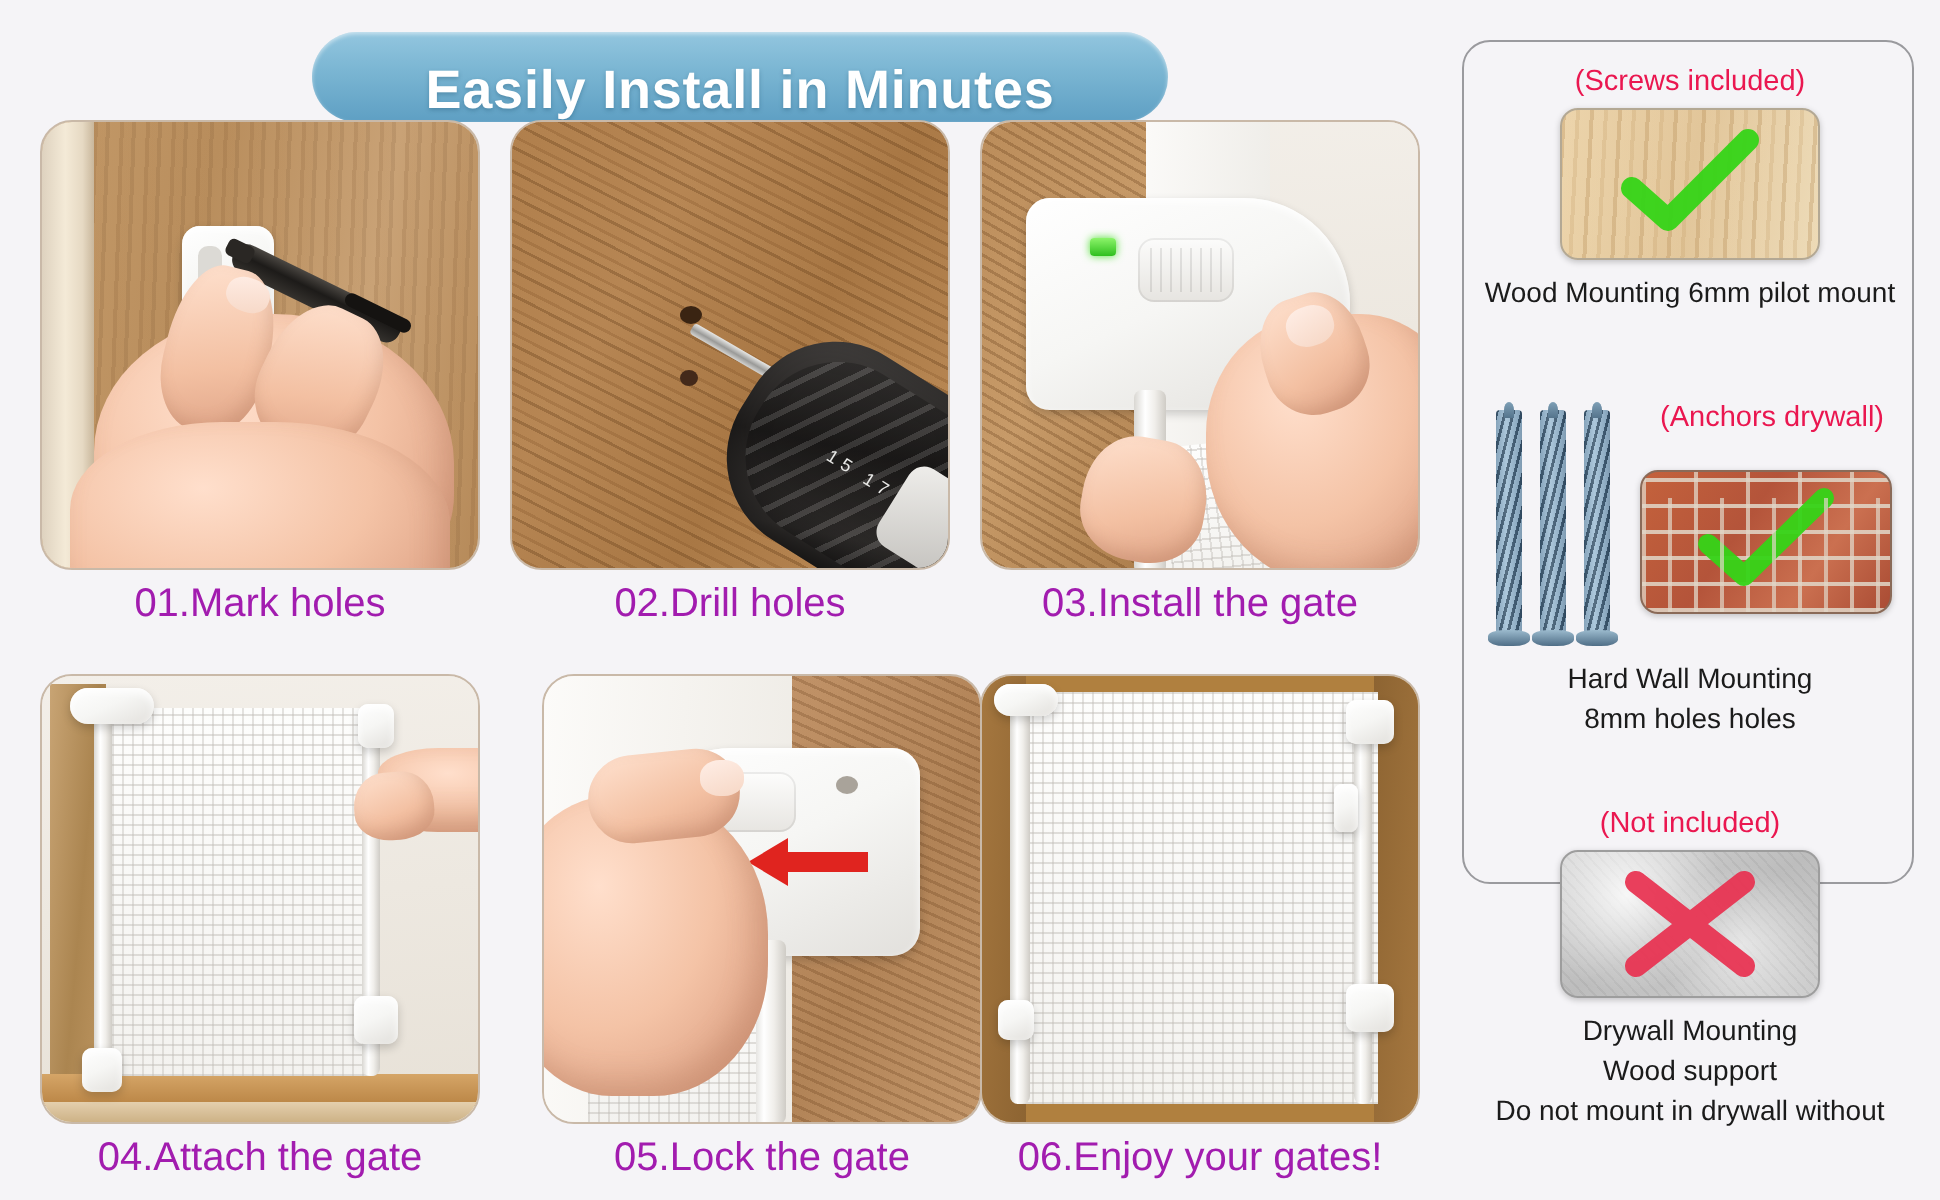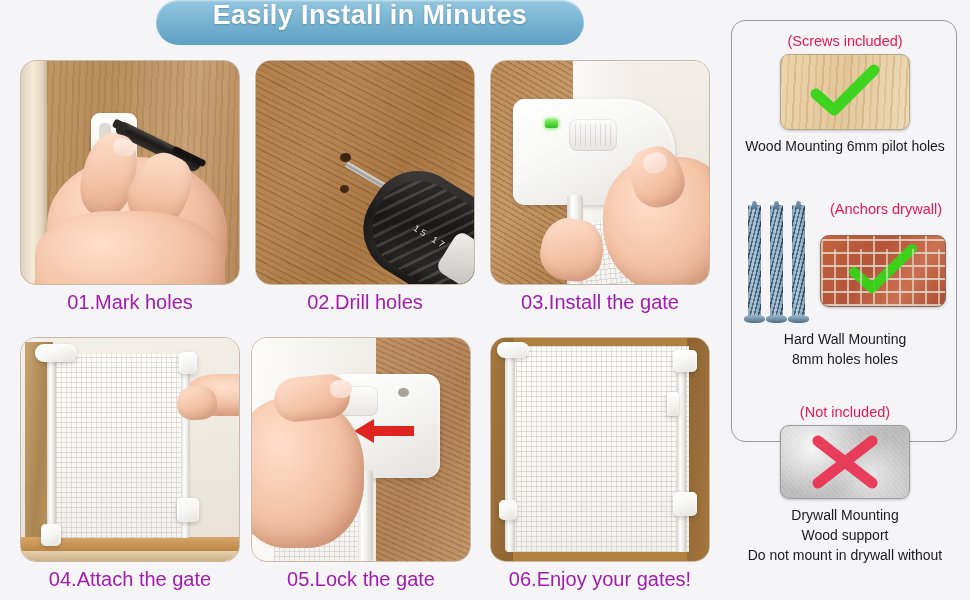--- a/index.html
+++ b/index.html
@@ -5,25 +5,25 @@
   html,body{margin:0;padding:0;}
   body{
     width:970px;height:600px;
     background:#f5f4f7;
     font-family:"Liberation Sans", sans-serif;
     overflow:hidden;
     position:relative;
   }
   
   #banner{
-    position:absolute;left:156px;top:0;width:428px;height:45px;
+    position:absolute;left:156px;top:16px;width:428px;height:45px;
     border-radius:24px;
     background:linear-gradient(180deg,#93c6df 0%,#7bb6d3 42%,#5e9fc3 100%);
     box-shadow:inset 0 1px 2px rgba(255,255,255,.55);
-    display:flex;align-items:flex-start;justify-content:center;
+    display:flex;align-items:flex-end;justify-content:center;
   }
   #banner span{
     color:#ffffff;font-size:27px;font-weight:bold;letter-spacing:.4px;
     text-shadow:0 1px 2px rgba(30,80,110,.35);
     font-family:"Liberation Sans", sans-serif;
   }
   
   #grid{position:absolute;left:20px;top:60px;width:700px;height:530px;}
   .cell{position:absolute;width:220px;}
   .photo{
@@ -32,21 +32,21 @@
     border:1.5px solid #c9b9a8;
     background:#efe9e2;
     box-sizing:border-box;
   }
   .cap{
     text-align:center;font-size:20px;color:#a21caf;
     margin-top:6px;white-space:nowrap;
     font-family:"Liberation Sans", sans-serif;
   }
   .c1{left:0;top:0;}    .c2{left:235px;top:0;}    .c3{left:470px;top:0;}
-  .c4{left:0;top:277px;} .c5{left:231px;top:277px;} .c6{left:470px;top:277px;}
+  .c4{left:0;top:277px;} .c5{left:251px;top:277px;} .c6{left:470px;top:277px;}
 
   
   .wood-v{ 
     position:absolute;inset:0;
     background:
       repeating-linear-gradient(92deg, rgba(120,78,40,.16) 0 2px, rgba(168,120,70,.06) 2px 6px, rgba(90,56,26,.12) 6px 8px, rgba(180,134,84,0) 8px 13px),
       linear-gradient(100deg,#c49a69 0%,#b98e5d 35%,#c9a276 70%,#b68a59 100%);
   }
   .wood-d{ 
     position:absolute;inset:0;
@@ -295,21 +295,21 @@
 
 <div id="side">
 
   <div class="blk" style="top:12px;">
     <div class="blk-title">(Screws  included)</div>
     <div class="swatch sw-wood">
       <svg class="mark" width="74" height="56" viewBox="0 0 74 56">
         <path d="M8 30 L26 46 L66 6" stroke="#35d417" stroke-width="11" fill="none" stroke-linecap="round" stroke-linejoin="round" opacity=".95"></path>
       </svg>
     </div>
-    <div class="blk-cap">Wood Mounting 6mm pilot holes</div>
+    <div class="blk-cap">Wood Mounting 6mm pilot mount</div>
   </div>
 
   <div class="blk" style="top:178px;">
     <div style="position:relative;height:124px;">
       <div class="screws">
         <div class="screw" style="left:2px;"></div>
         <div class="screw" style="left:24px;"></div>
         <div class="screw" style="left:46px;"></div>
       </div>
       <div class="blk-title" style="position:absolute;left:84px;top:2px;width:140px;text-align:center;">(Anchors drywall)</div>

